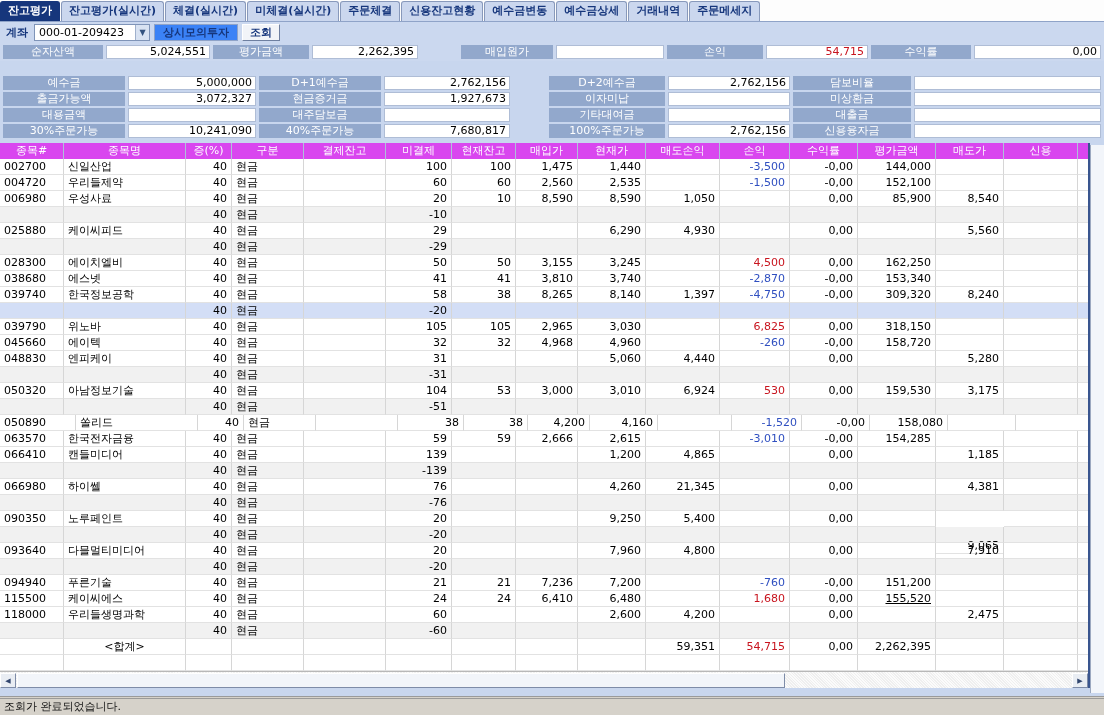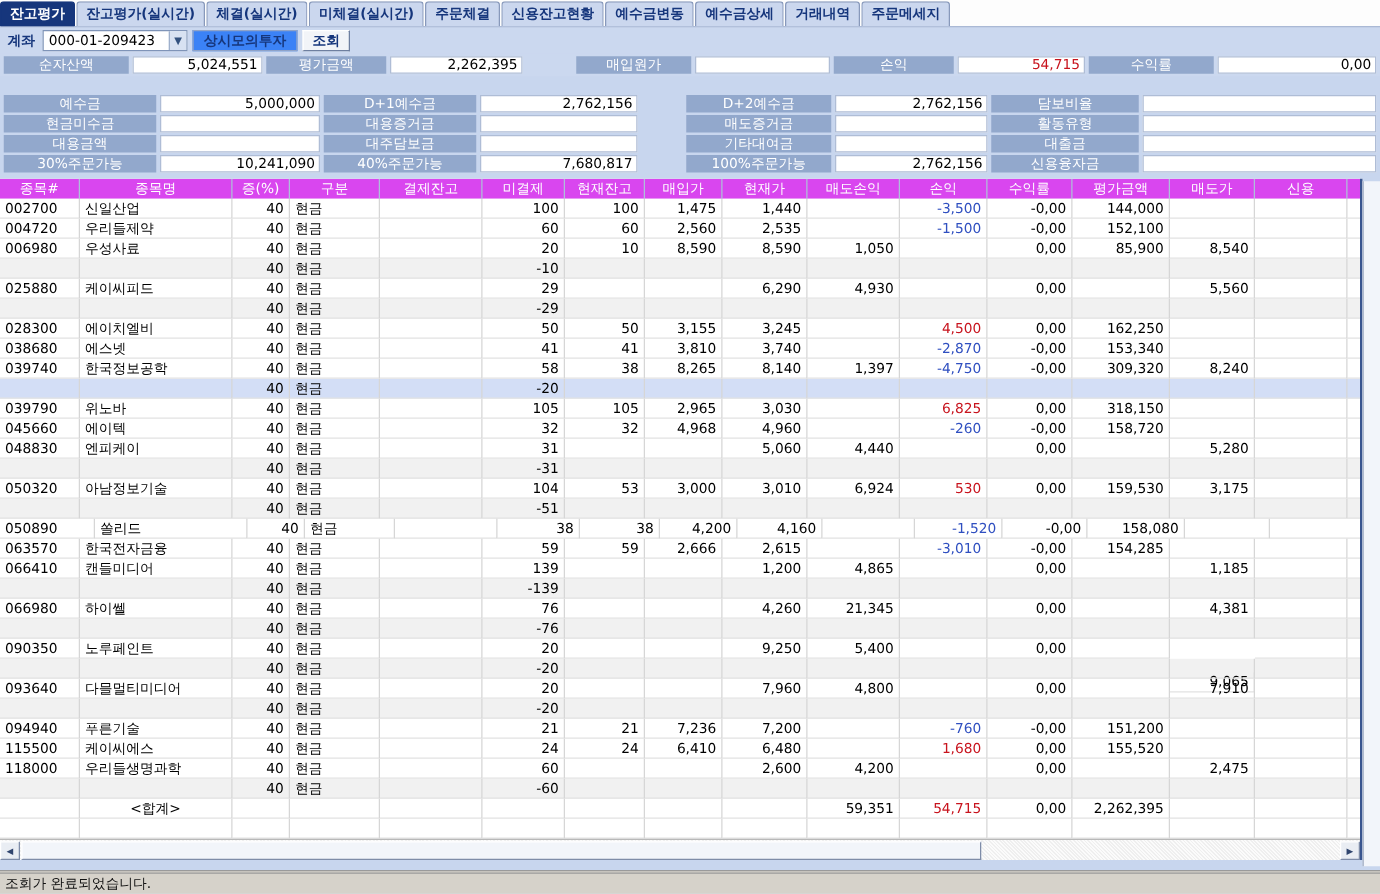--- a/index.html
+++ b/index.html
@@ -99,27 +99,27 @@
         <div class="lbl" style="flex: 0 0 122px;">예수금</div>
         <div class="val" style="flex: 0 0 128px;">5,000,000</div>
         <div class="lbl" style="flex: 0 0 122px;">D+1예수금</div>
         <div class="val" style="flex: 0 0 126px;">2,762,156</div>
         <div class="lbl gap36" style="flex: 0 0 116px;">D+2예수금</div>
         <div class="val" style="flex: 0 0 122px;">2,762,156</div>
         <div class="lbl" style="flex: 0 0 118px;">담보비율</div>
         <div class="val" style="flex: 1 1 auto;"></div>
       </div>
       <div class="srow">
-        <div class="lbl" style="flex: 0 0 122px;">현금미수금</div>
-        <div class="val" style="flex: 0 0 128px;"></div>
-        <div class="lbl" style="flex: 0 0 122px;">대용증거금</div>
-        <div class="val" style="flex: 0 0 126px;"></div>
-        <div class="lbl gap36" style="flex: 0 0 116px;">매도증거금</div>
+        <div class="lbl" style="flex: 0 0 122px;">출금가능액</div>
+        <div class="val" style="flex: 0 0 128px;">3,072,327</div>
+        <div class="lbl" style="flex: 0 0 122px;">현금증거금</div>
+        <div class="val" style="flex: 0 0 126px;">1,927,673</div>
+        <div class="lbl gap36" style="flex: 0 0 116px;">이자미납</div>
         <div class="val" style="flex: 0 0 122px;"></div>
-        <div class="lbl" style="flex: 0 0 118px;">활동유형</div>
+        <div class="lbl" style="flex: 0 0 118px;">미상환금</div>
         <div class="val" style="flex: 1 1 auto;"></div>
       </div>
       <div class="srow">
         <div class="lbl" style="flex: 0 0 122px;">대용금액</div>
         <div class="val" style="flex: 0 0 128px;"></div>
         <div class="lbl" style="flex: 0 0 122px;">대주담보금</div>
         <div class="val" style="flex: 0 0 126px;"></div>
         <div class="lbl gap36" style="flex: 0 0 116px;">기타대여금</div>
         <div class="val" style="flex: 0 0 122px;"></div>
         <div class="lbl" style="flex: 0 0 118px;">대출금</div>
@@ -649,21 +649,21 @@
           <div class="tc ar" style="width: 46px;">40</div>
           <div class="tc al" style="width: 72px;">현금</div>
           <div class="tc ar" style="width: 82px;"></div>
           <div class="tc ar" style="width: 66px;">24</div>
           <div class="tc ar" style="width: 64px;">24</div>
           <div class="tc ar" style="width: 62px;">6,410</div>
           <div class="tc ar" style="width: 68px;">6,480</div>
           <div class="tc ar" style="width: 74px;"></div>
           <div class="tc ar pos" style="width: 70px;">1,680</div>
           <div class="tc ar" style="width: 68px;">0,00</div>
-          <div class="tc ar" style="width: 78px;">155,520</div>
+          <div class="tc ar" style="width: 78px; text-decoration: underline;">155,520</div>
           <div class="tc ar" style="width: 68px;"></div>
           <div class="tc ar" style="width: 74px;"></div>
           <div class="tc ar" style="width: 42px;"></div>
         </div>
         <div class="trow main">
           <div class="tc al" style="width: 64px;">118000</div>
           <div class="tc al" style="width: 122px;">우리들생명과학</div>
           <div class="tc ar" style="width: 46px;">40</div>
           <div class="tc al" style="width: 72px;">현금</div>
           <div class="tc ar" style="width: 82px;"></div>

